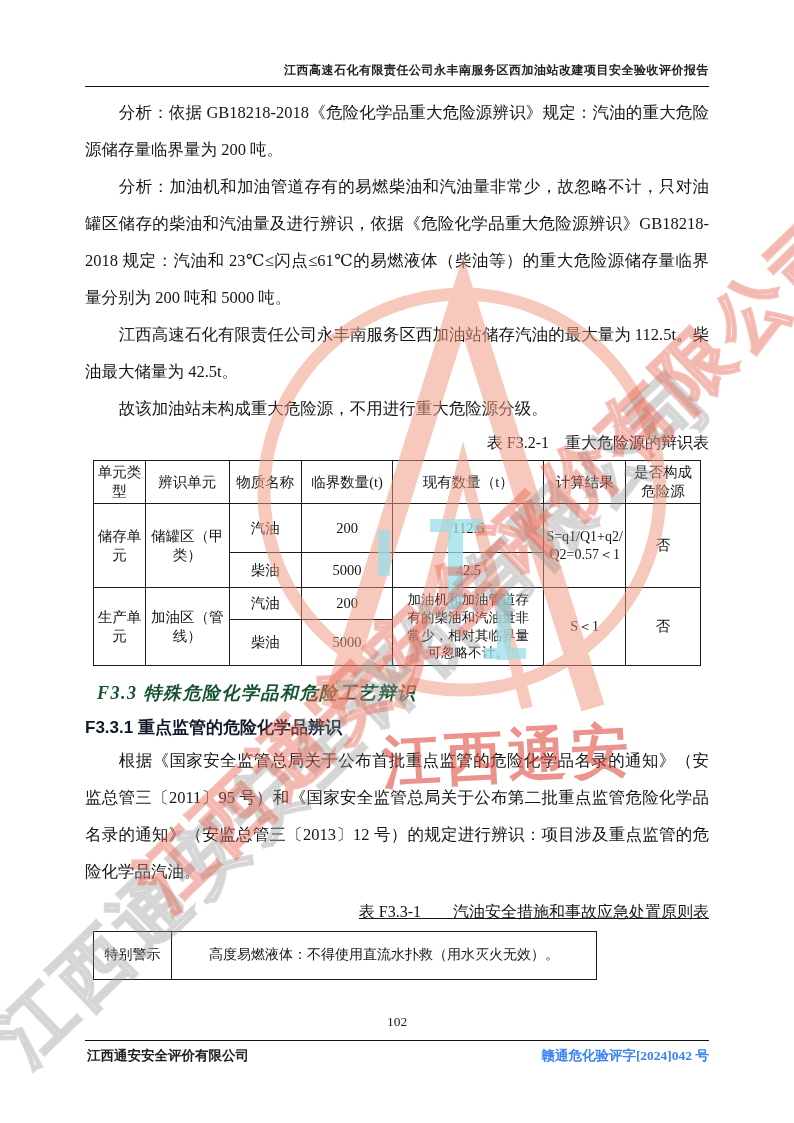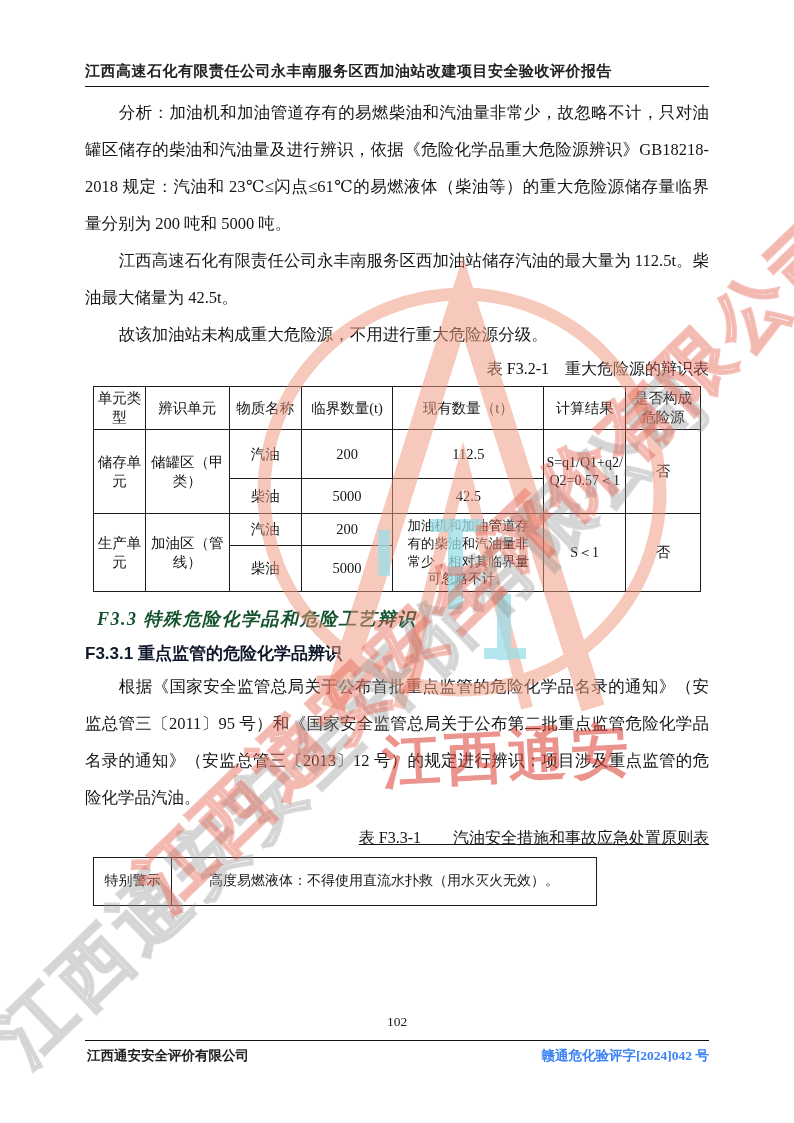--- a/index.html
+++ b/index.html
@@ -6,21 +6,21 @@
   html,body { background:#888; }
   .page {
     position:relative; width:794px; height:1123px; margin:0 auto;
     background:#ffffff; overflow:hidden;
     font-family:"Liberation Serif","DejaVu Serif",serif;
     color:#111;
   }
   
   .hdr-title {
     position:absolute; top:62px; left:85px; width:624px;
-    text-align:left; font-size:15px; font-weight:600; color:#222;
+    text-align:right; font-size:12px; font-weight:600; color:#222;
     letter-spacing:0.5px;
   }
   .hdr-rule {
     position:absolute; top:86px; left:85px; width:624px;
     border-top:1.6px solid #111;
   }
   
   .content {
     position:absolute; top:94px; left:85px; width:624px; z-index:1;
   }
@@ -105,20 +105,21 @@
 </head>
 <body>
 
 <div class="page">
 
   <div class="hdr-title">江西高速石化有限责任公司永丰南服务区西加油站改建项目安全验收评价报告</div>
   <div class="hdr-rule"></div>
 
   <div class="content">
 
+    <p class="para">分析：依据 GB18218-2018《危险化学品重大危险源辨识》规定：汽油的重大危险源储存量临界量为 200 吨。</p>
     <p class="para">分析：加油机和加油管道存有的易燃柴油和汽油量非常少，故忽略不计，只对油罐区储存的柴油和汽油量及进行辨识，依据《危险化学品重大危险源辨识》GB18218-2018 规定：汽油和 23℃≤闪点≤61℃的易燃液体（柴油等）的重大危险源储存量临界量分别为 200 吨和 5000 吨。</p>
     <p class="para">江西高速石化有限责任公司永丰南服务区西加油站储存汽油的最大量为 112.5t。柴油最大储量为 42.5t。</p>
     <p class="para">故该加油站未构成重大危险源，不用进行重大危险源分级。</p>
 
     <p class="tbl-title">表 F3.2-1　重大危险源的辩识表</p>
 
     <table class="t1">
       <colgroup>
         <col style="width:52px">
           <col style="width:84px">

